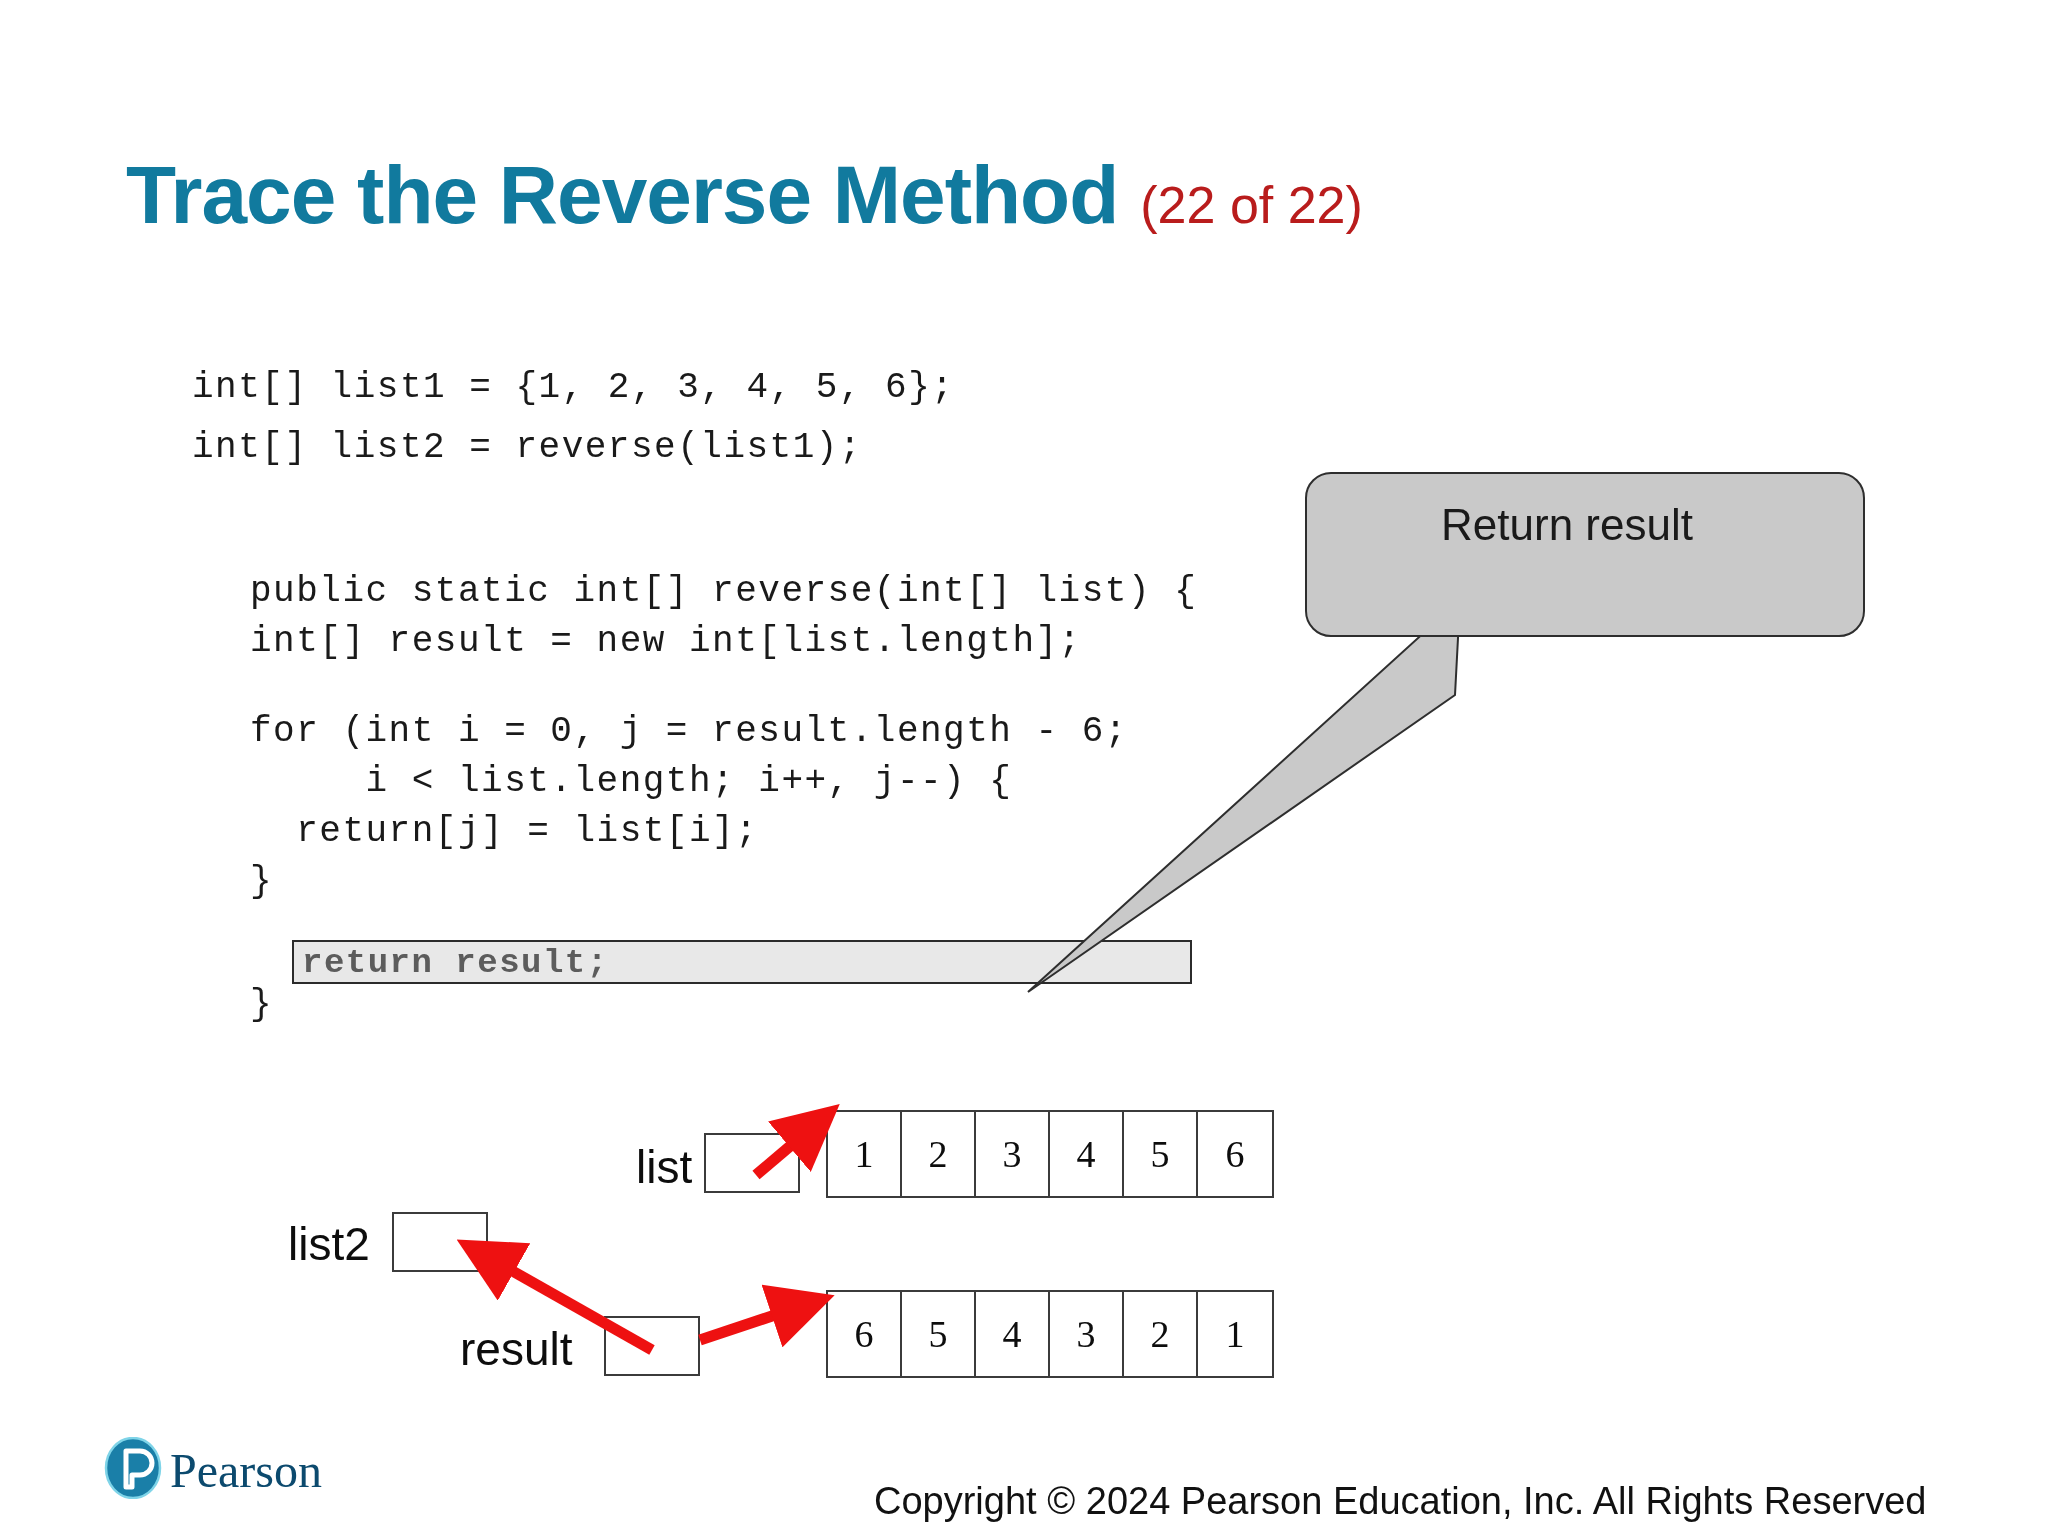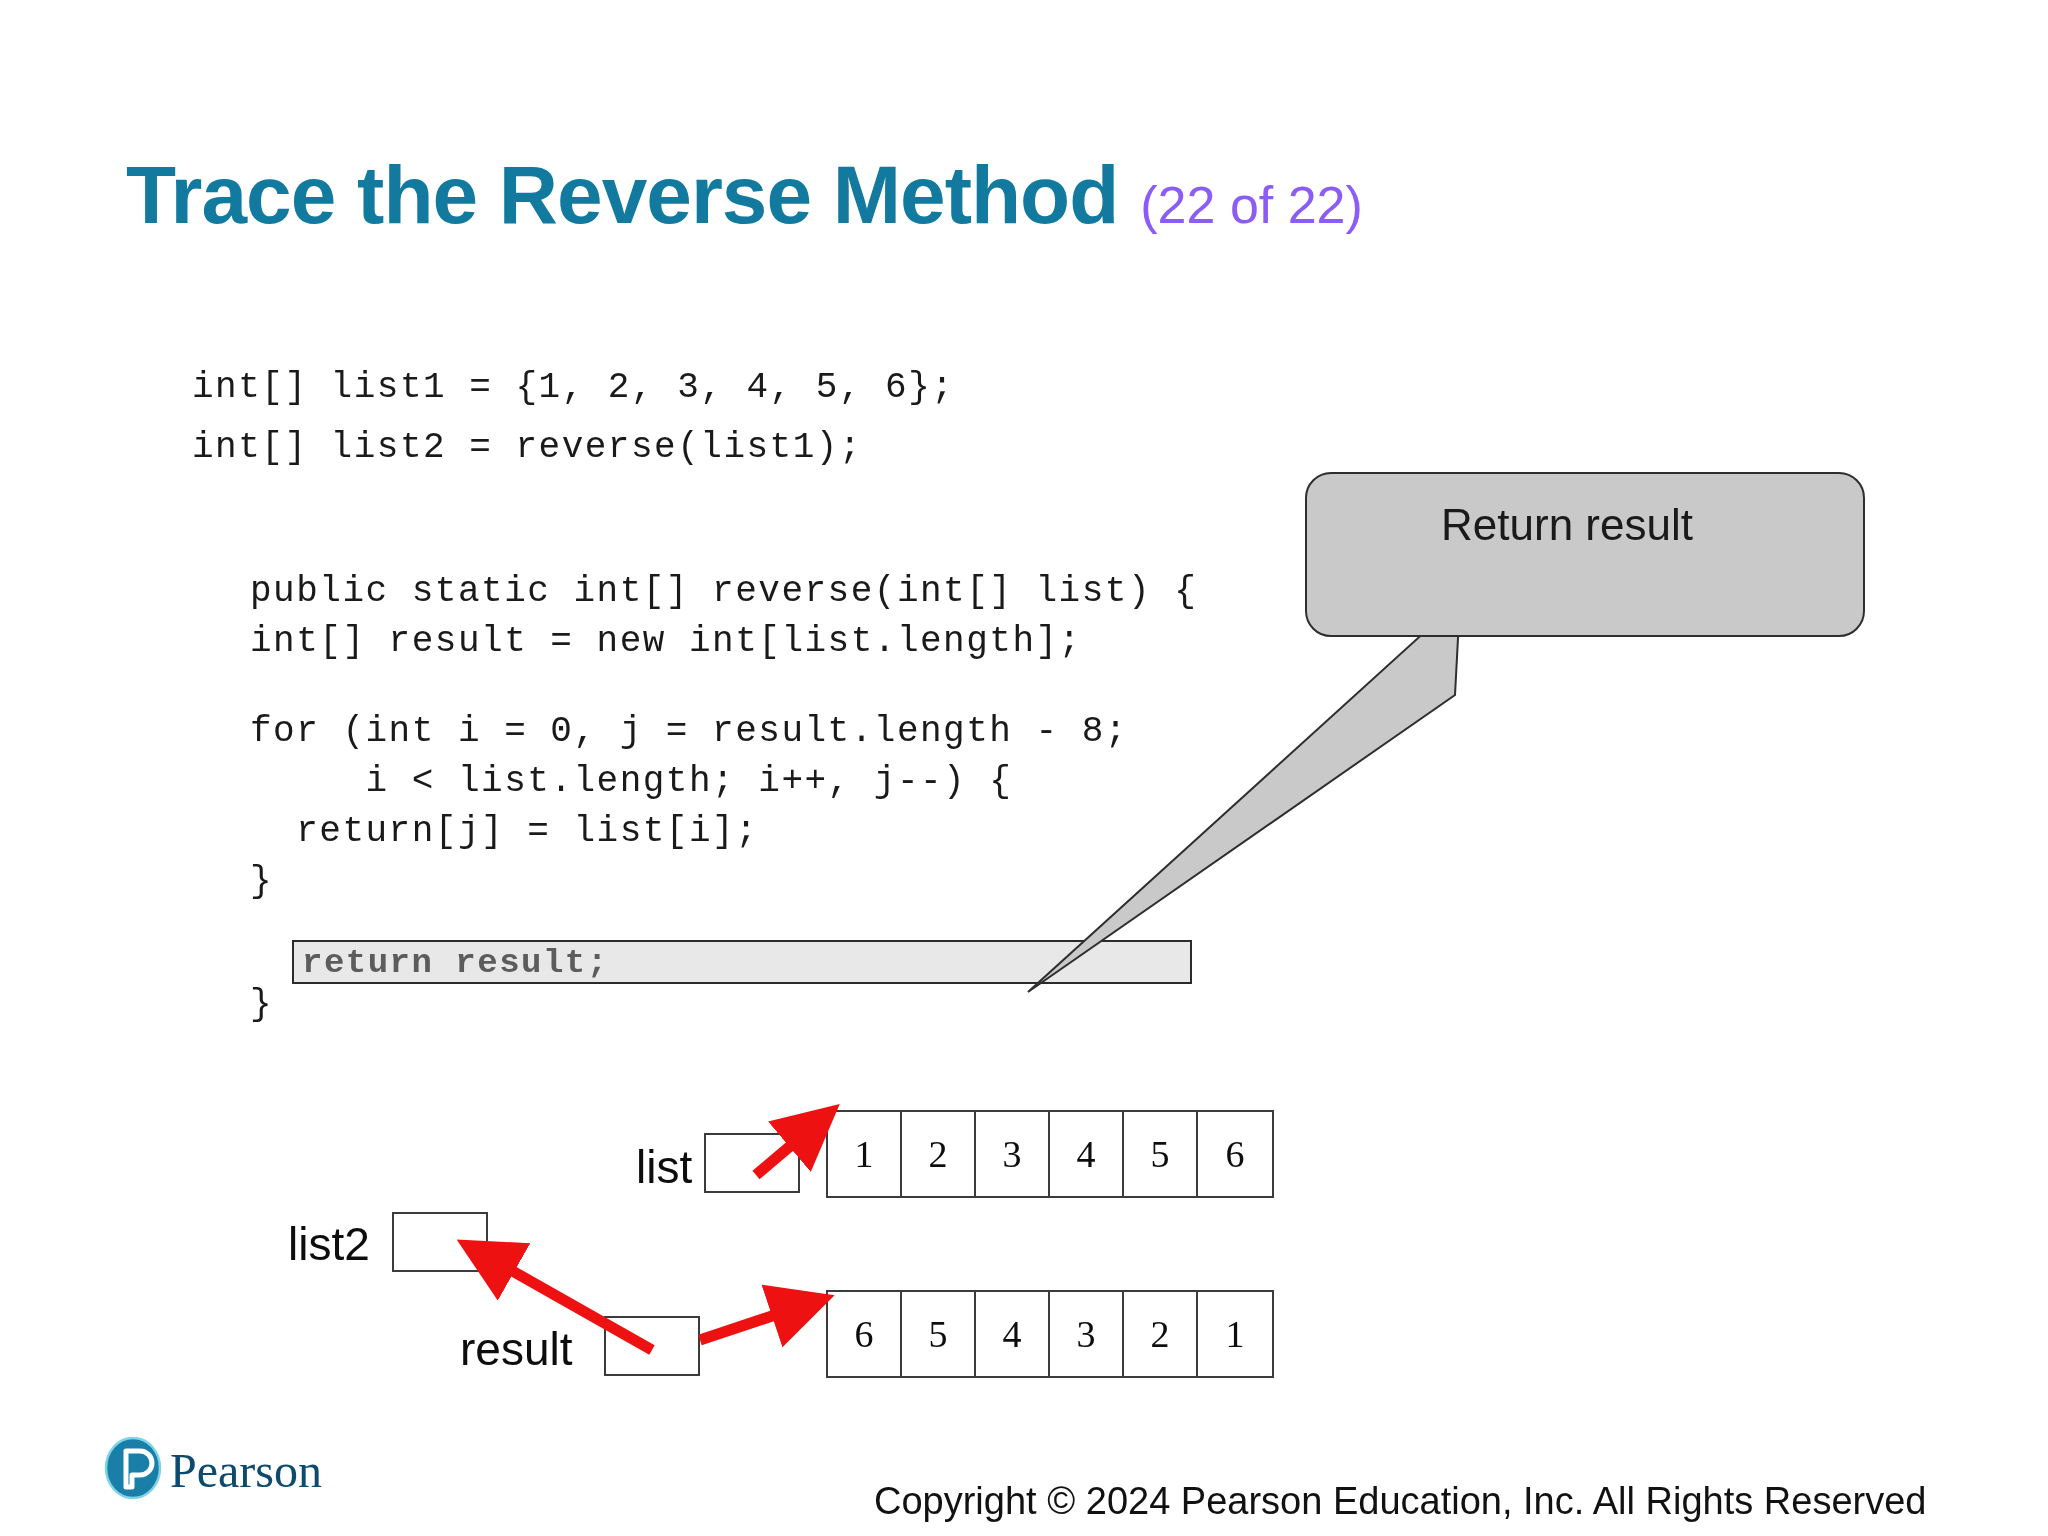--- a/index.html
+++ b/index.html
@@ -33,21 +33,21 @@
     line-height: 90px;
     color: #117a9e;
     letter-spacing: -1px;
     display: inline-block;
     vertical-align: baseline;
   }
   #title-count {
     font-family: "Liberation Sans", sans-serif;
     font-weight: normal;
     font-size: 52px;
-    color: #8b5cf6;
+    color: #b91c1c;
     display: inline-block;
     vertical-align: baseline;
     margin-left: 22px;
   }
 
   
   .code-line {
     position: absolute;
     font-family: "Liberation Mono", "DejaVu Sans Mono", monospace;
     font-weight: normal;
@@ -201,21 +201,21 @@
 
   <div id="title-block">
     <span id="title-main">Trace the Reverse Method</span><span id="title-count">(22 of 22)</span>
   </div>
 
   <div class="code-line" id="code-decl1">int[] list1 = {1, 2, 3, 4, 5, 6};</div>
   <div class="code-line" id="code-decl2">int[] list2 = reverse(list1);</div>
 
   <div class="code-line" id="code-sig">public static int[] reverse(int[] list) {</div>
   <div class="code-line" id="code-alloc">int[] result = new int[list.length];</div>
-  <div class="code-line" id="code-for1">for (int i = 0, j = result.length - 8;</div>
+  <div class="code-line" id="code-for1">for (int i = 0, j = result.length - 6;</div>
   <div class="code-line" id="code-for2">     i &lt; list.length; i++, j--) {</div>
   <div class="code-line" id="code-assign">  return[j] = list[i];</div>
   <div class="code-line" id="code-close1">}</div>
 
   <div id="return-box"></div>
   <div id="code-return">return result;</div>
 
   <div class="code-line" id="code-close2">}</div>
 
   <svg id="callout-tail" viewBox="0 0 460 400">

